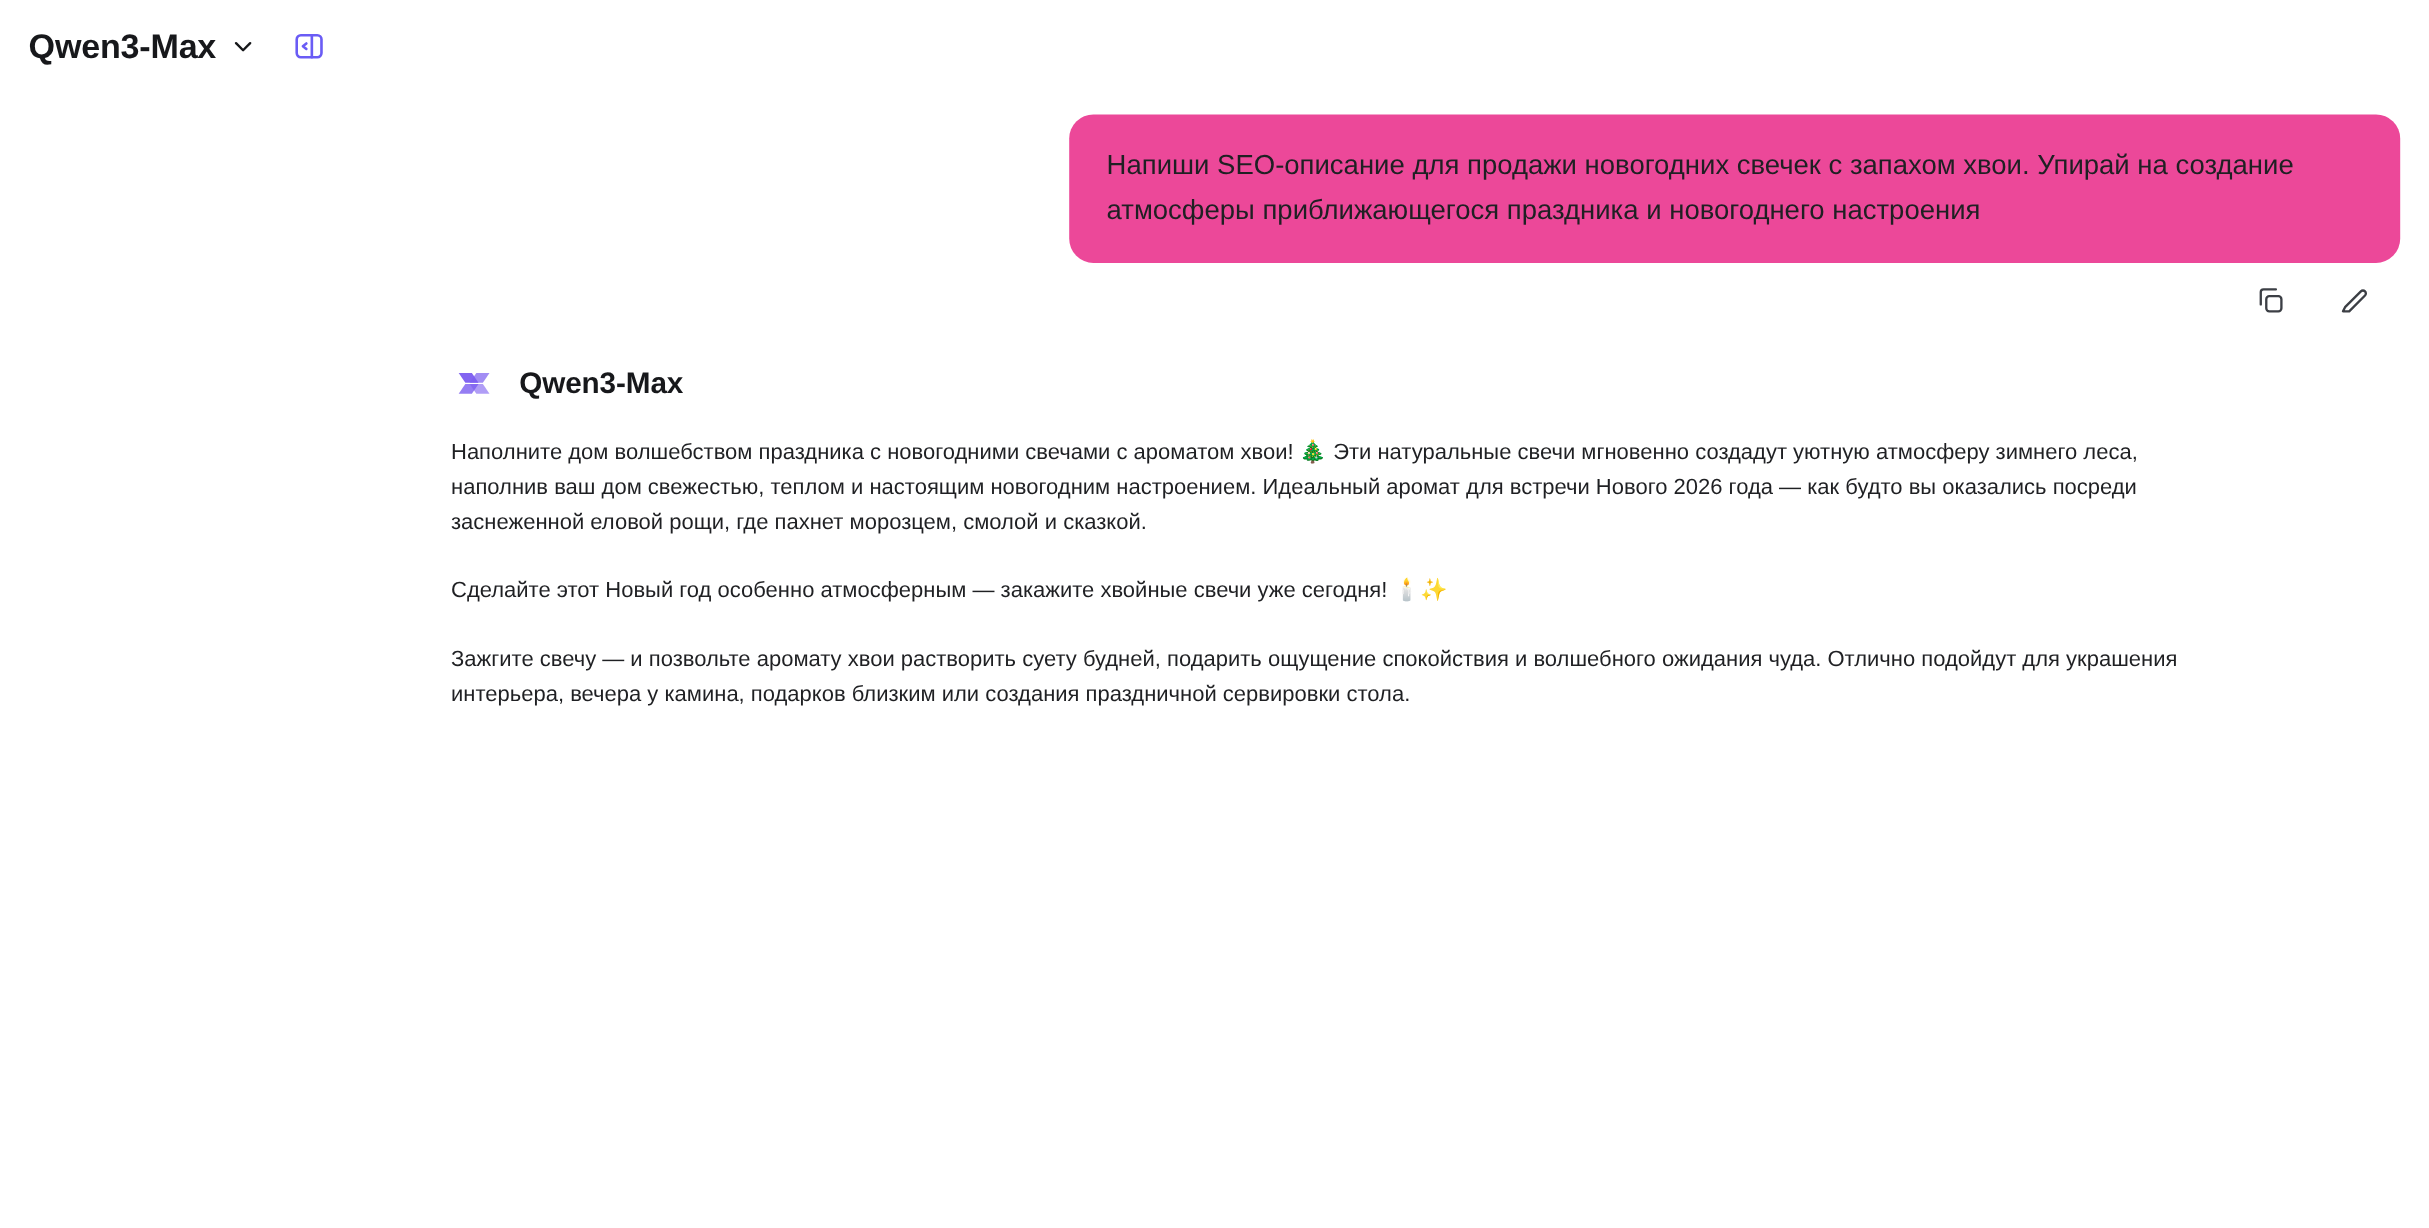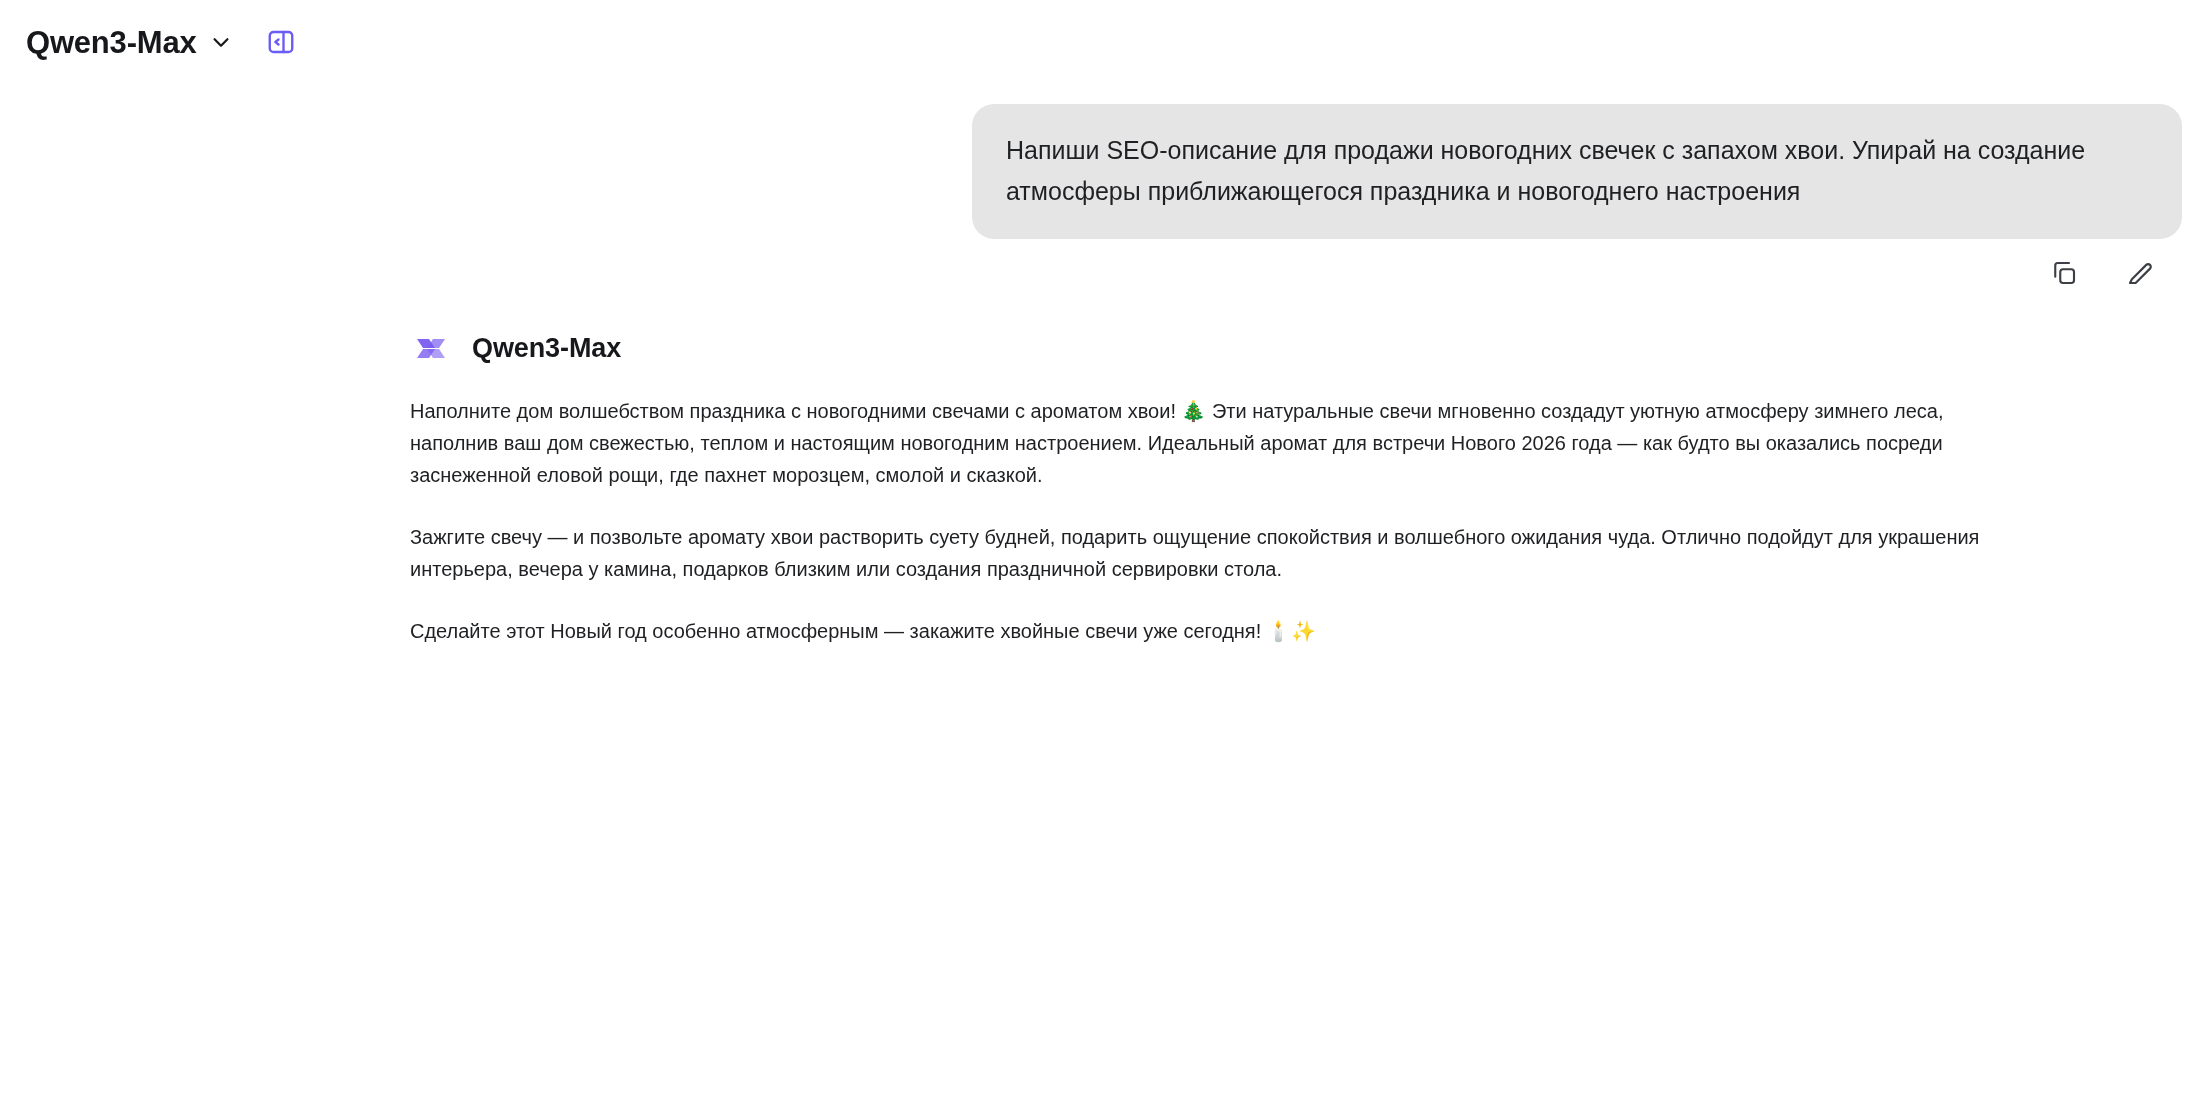--- a/index.html
+++ b/index.html
@@ -59,21 +59,21 @@
     padding: 0 26px;
     box-sizing: border-box;
   }
 
   .user-row {
     display: flex;
     justify-content: flex-end;
     margin-top: 42px;
   }
   .user-bubble {
-    background: #e5e5e5;
+    background: #ec4899;
     border-radius: 22px;
     padding: 26px 34px 28px 34px;
     max-width: 1210px;
     box-sizing: border-box;
   }
   .user-bubble p {
     margin: 0;
     font-size: 25px;
     line-height: 1.62;
     color: #1f2023;
@@ -185,18 +185,18 @@
               <path d="M-8,1 L4,1 L-2,10 L-14,10 Z" opacity="0.8"></path>
               <path d="M-4,1 L8,1 L14,10 L2,10 Z" opacity="0.6"></path>
             </g>
           </g>
         </svg>
       </span>
       <span class="assistant-name">Qwen3-Max</span>
     </div>
     <div class="assistant-body">
       <p>Наполните дом волшебством праздника с новогодними свечами с ароматом хвои! 🎄 Эти натуральные свечи мгновенно создадут уютную атмосферу зимнего леса, наполнив ваш дом свежестью, теплом и настоящим новогодним настроением. Идеальный аромат для встречи Нового 2026 года — как будто вы оказались посреди заснеженной еловой рощи, где пахнет морозцем, смолой и сказкой.</p>
+      <p>Сделайте этот Новый год особенно атмосферным — закажите хвойные свечи уже сегодня! 🕯️✨</p>
       <p>Зажгите свечу — и позвольте аромату хвои растворить суету будней, подарить ощущение спокойствия и волшебного ожидания чуда. Отлично подойдут для украшения интерьера, вечера у камина, подарков близким или создания праздничной сервировки стола.</p>
-      <p>Сделайте этот Новый год особенно атмосферным — закажите хвойные свечи уже сегодня! 🕯️✨</p>
     </div>
   </div>
 
 </div>
 
 </body></html>

